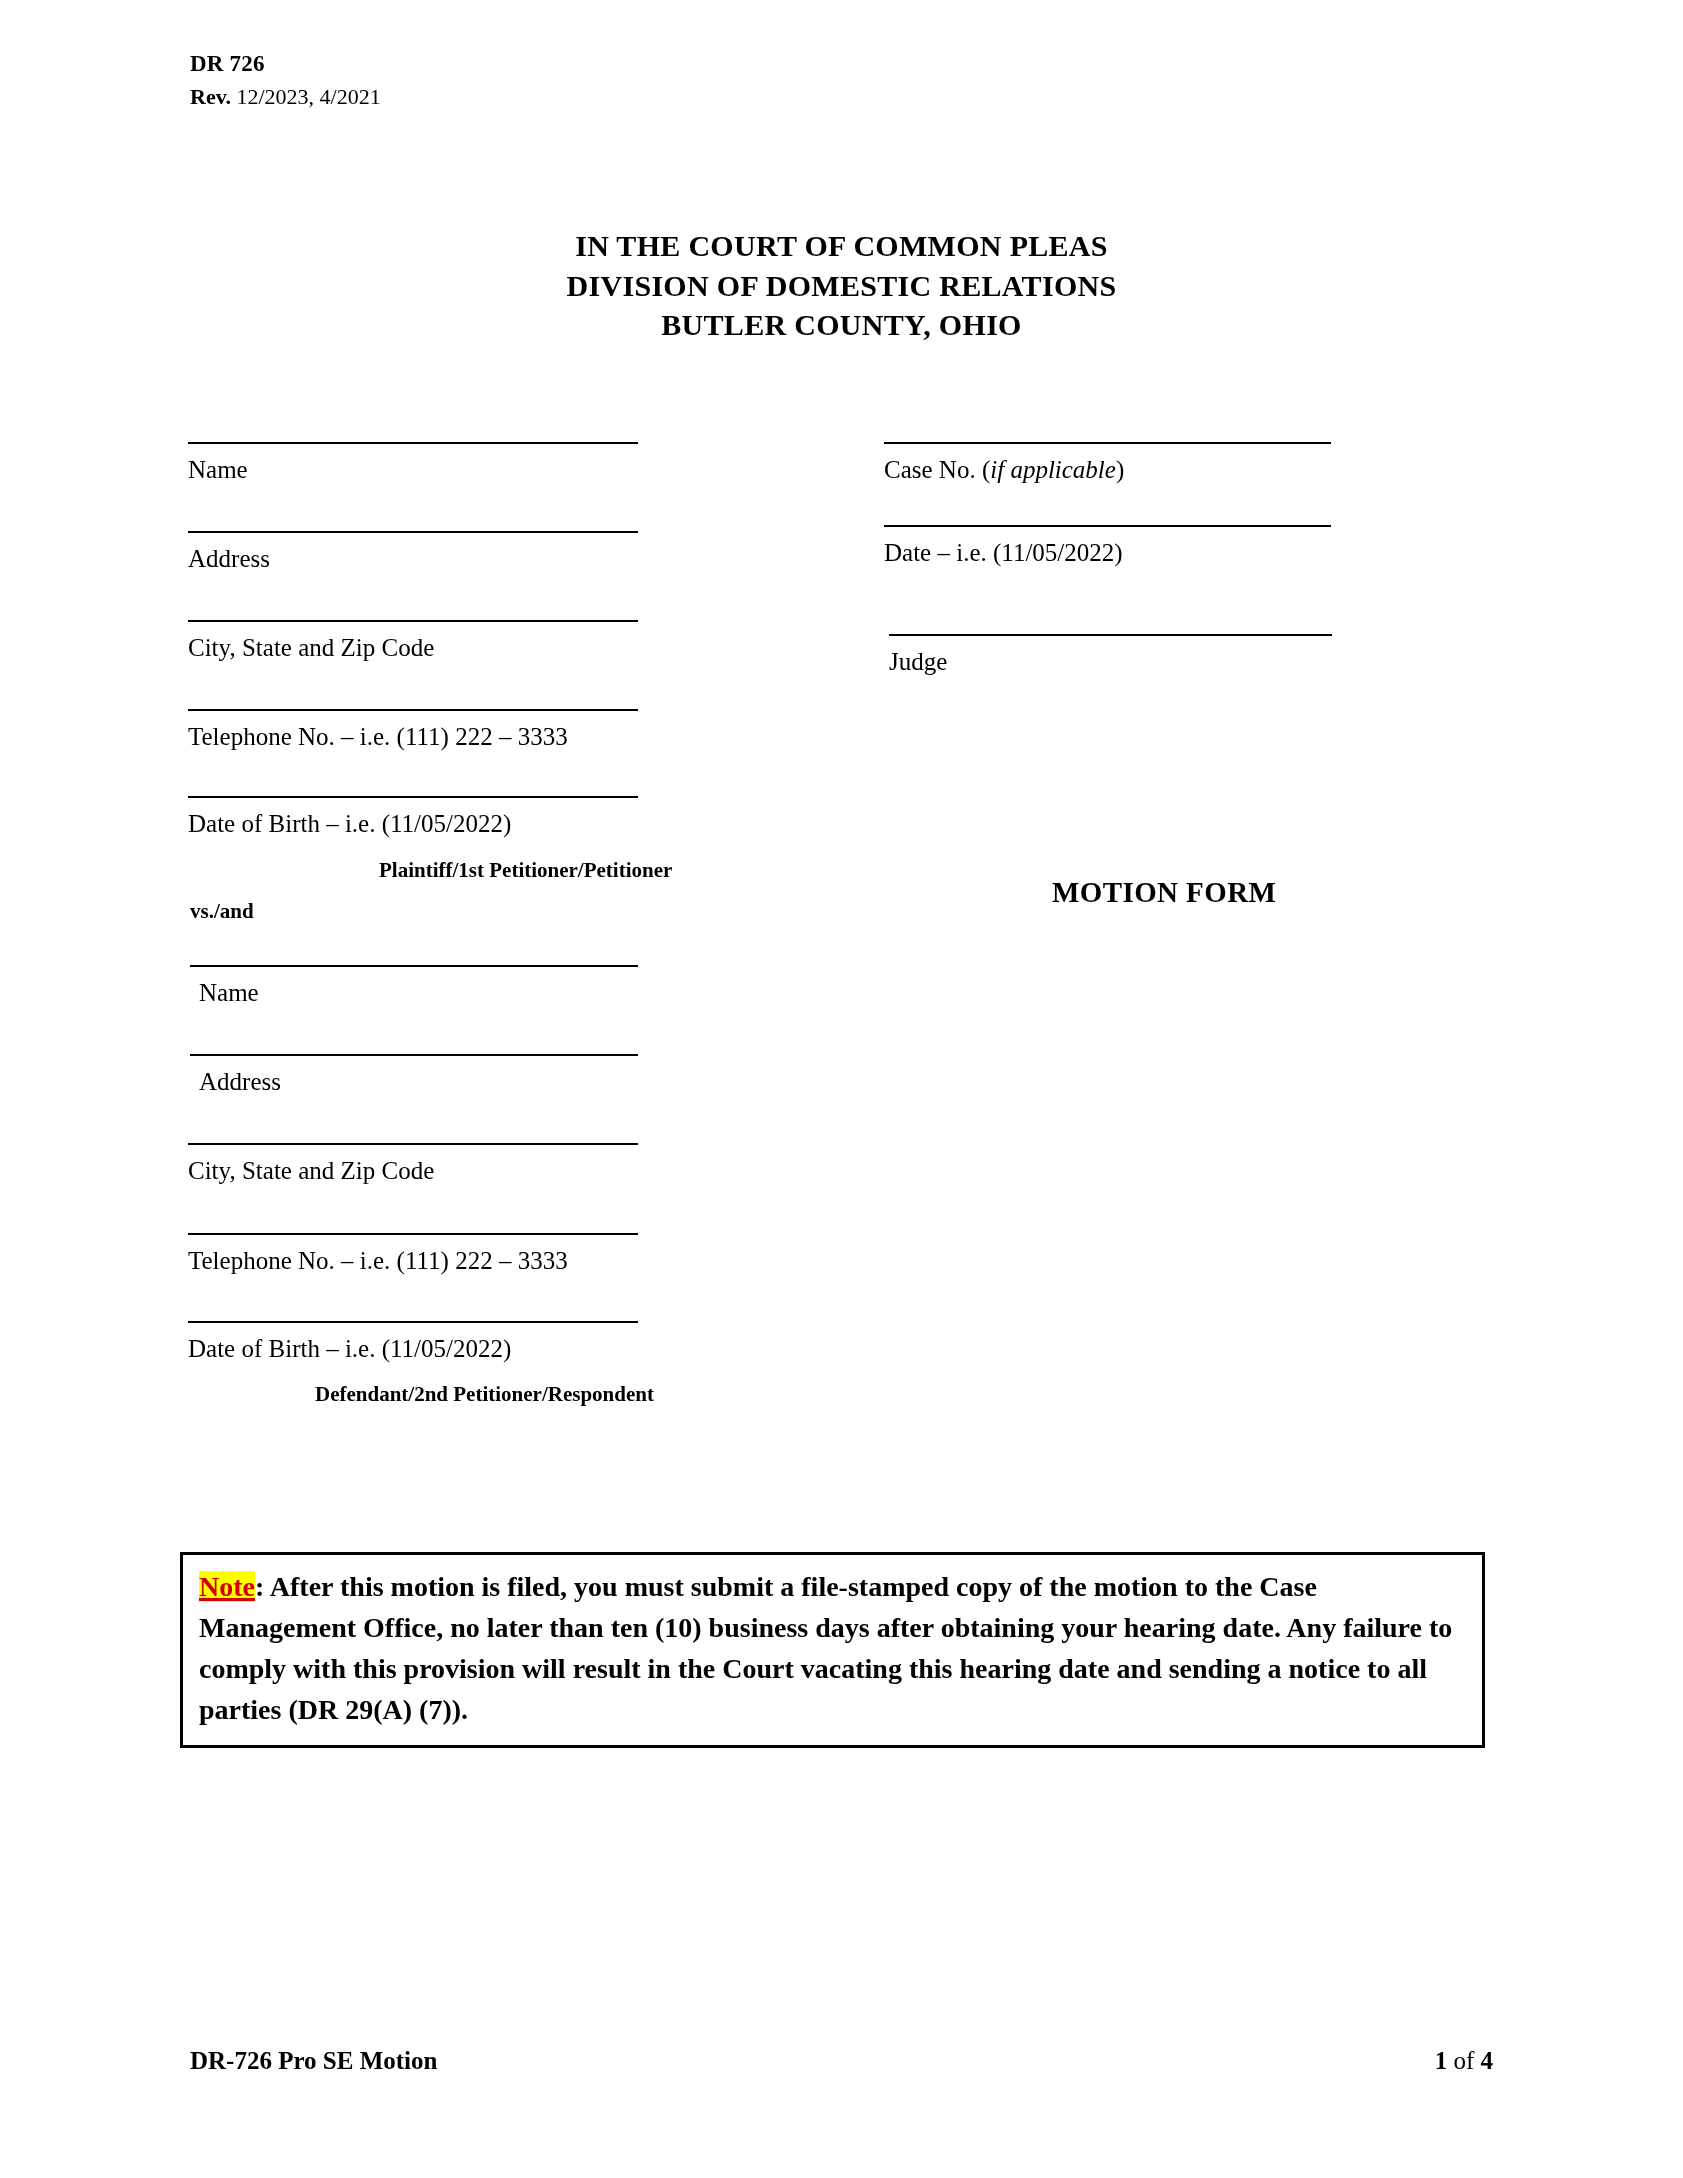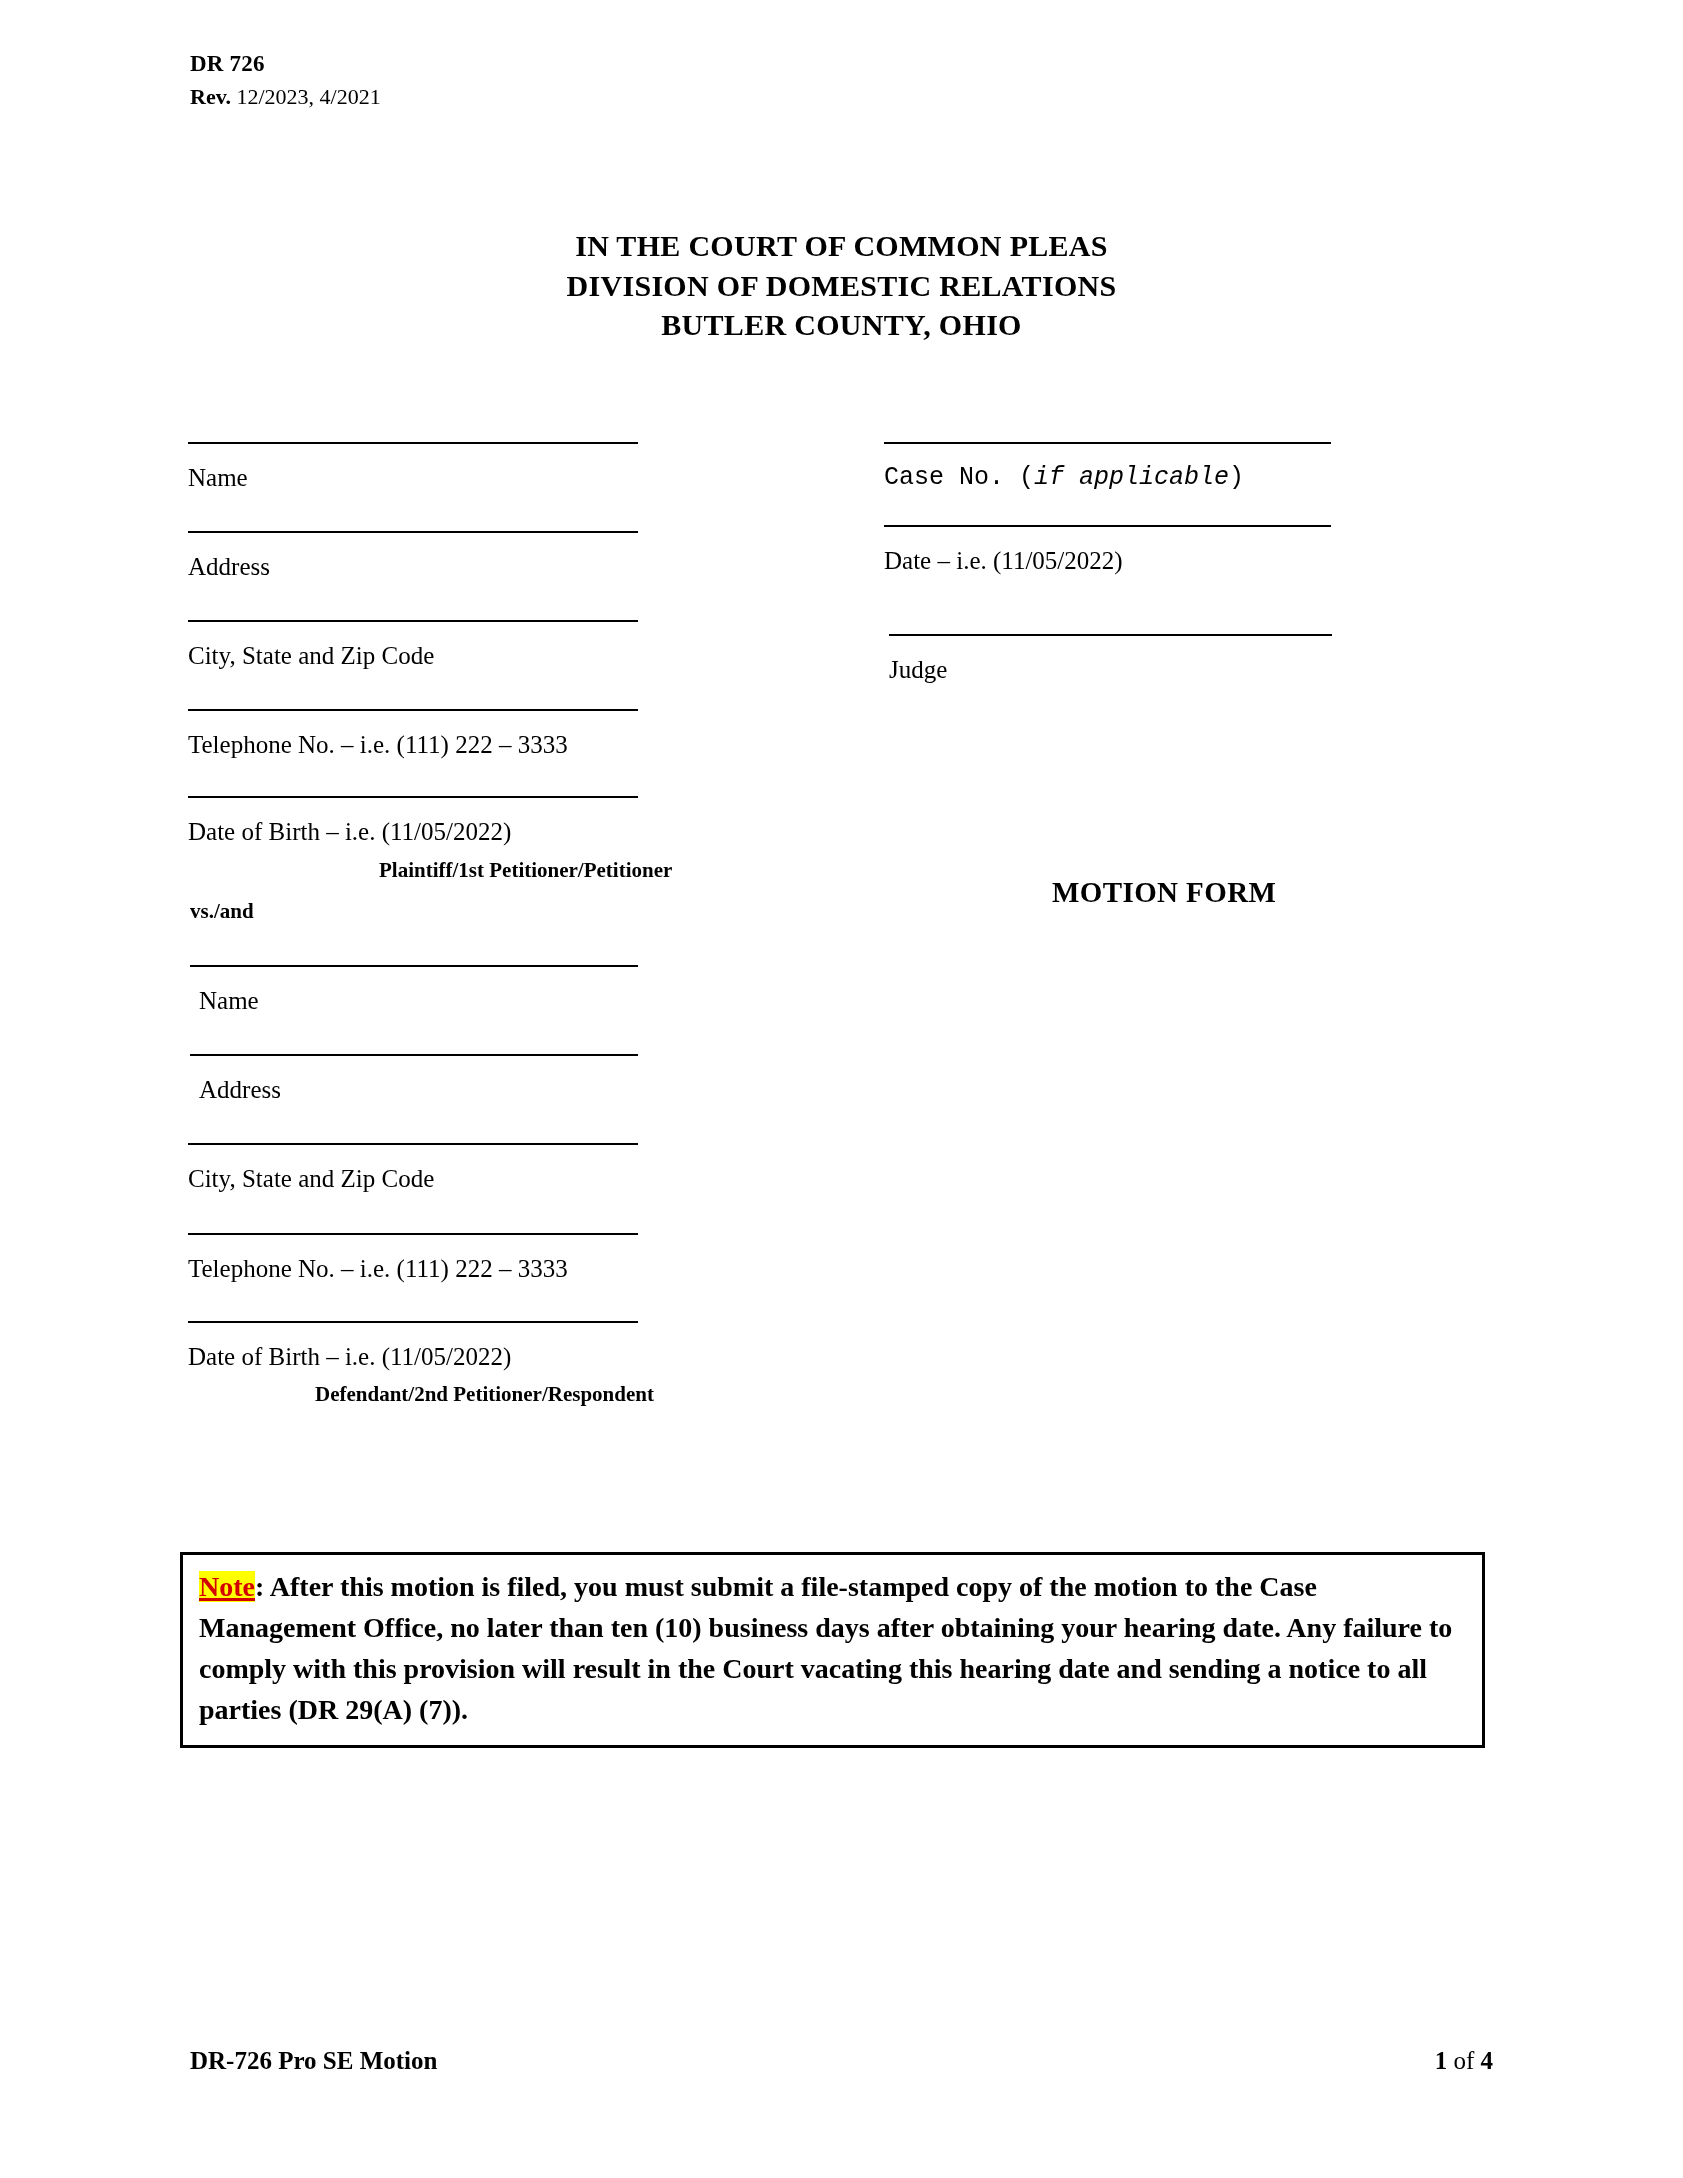--- a/index.html
+++ b/index.html
@@ -51,21 +51,21 @@
   .field {
     position: absolute;
   }
   .field .rule {
     border-bottom: 2px solid #000;
     height: 0;
   }
   .field .caption {
     font-size: 25px;
     line-height: 1.2;
-    padding-top: 19px;
+    padding-top: 11px;
     white-space: nowrap;
   }
   .field .caption.indent { padding-left: 9px; }
   .field .caption i { font-style: italic; }
 
   
   .role {
     position: absolute;
     font-weight: bold;
     font-size: 21px;
@@ -184,21 +184,21 @@
     <div class="caption">Telephone No. – i.e. (111) 222 – 3333</div>
   </div>
 
   <div class="field" style="left:188px; top:1321px; width:450px;">
     <div class="rule"></div>
     <div class="caption">Date of Birth – i.e. (11/05/2022)</div>
   </div>
 
   <div class="role" style="left:315px; top:1382px;">Defendant/2nd Petitioner/Respondent</div>
 
-  <div class="field" style="left:884px; top:442px; width:447px;font-family:Liberation Mono, monospace;">
+  <div class="field" style="left:884px; top:442px; width:447px;">
     <div class="rule"></div>
     <div class="caption"><span>Case No. (</span><i>if applicable</i><span>)</span></div>
   </div>
 
   <div class="field" style="left:884px; top:525px; width:447px;">
     <div class="rule"></div>
     <div class="caption">Date – i.e. (11/05/2022)</div>
   </div>
 
   <div class="field" style="left:889px; top:634px; width:443px;">

